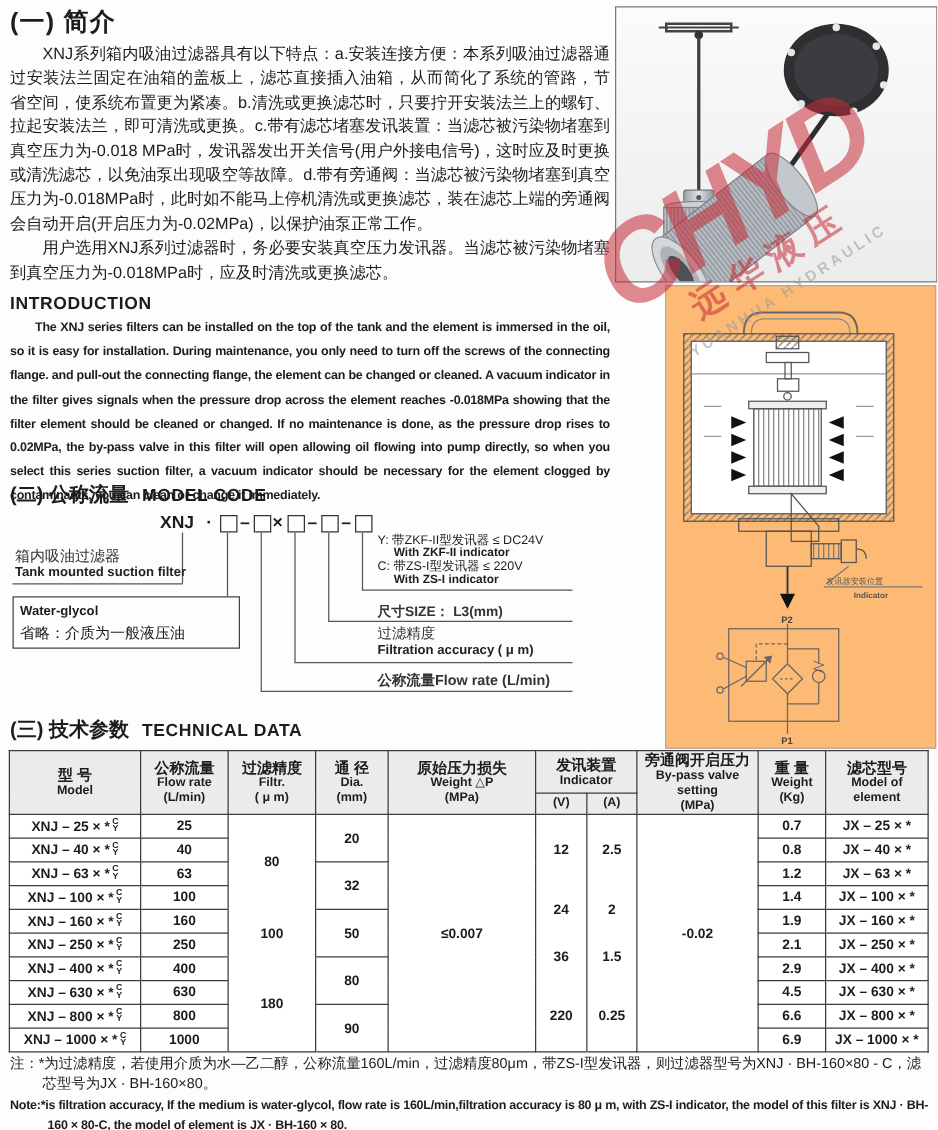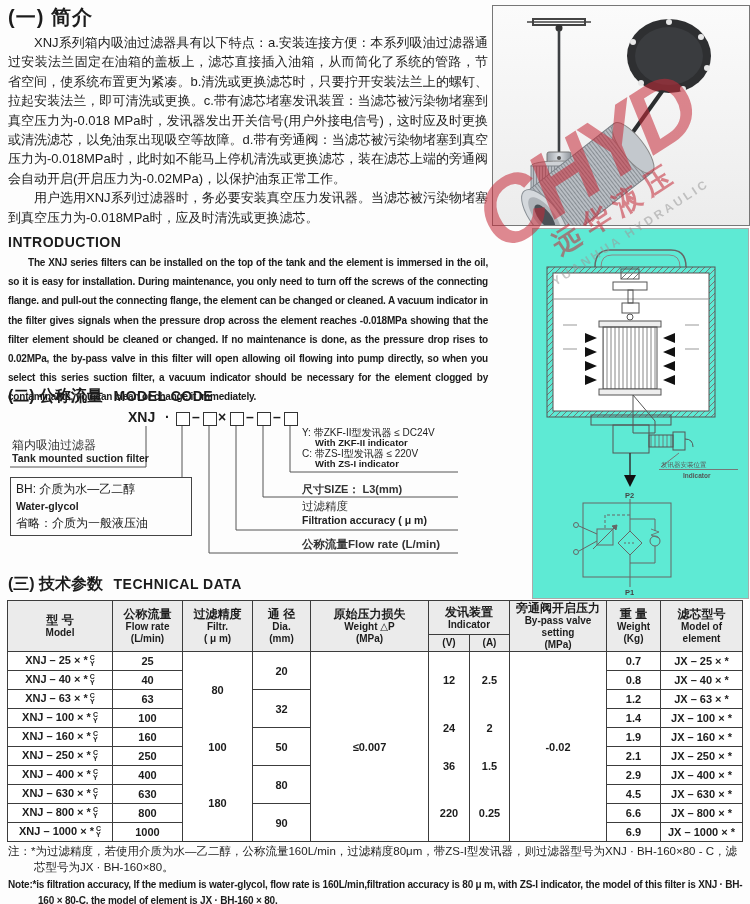--- a/index.html
+++ b/index.html
@@ -49,21 +49,21 @@
   tr.hr1{height:31px;} tr.hr2{height:15px;}
 
   
   #note{left:8px;top:843px;width:736px;z-index:2;}
   .note-zh{font-size:11.5px;line-height:16px;padding-left:26px;text-indent:-26px;}
   .note-en{font-size:10px;font-weight:700;line-height:16px;padding-left:30px;text-indent:-30px;margin-top:2px;letter-spacing:-0.2px;}
 
   
   #photo-box{left:492px;top:5px;width:256px;height:219px;border:1px solid #777;
     background:linear-gradient(#fbfbfb,#ececec);z-index:1;}
-  #diagram-box{left:532px;top:228px;width:215px;height:369px;border:1px solid #aaa;background:#5eead4;z-index:1;}
+  #diagram-box{left:532px;top:228px;width:215px;height:369px;border:1px solid #aaa;background:#fdba74;z-index:1;}
 
   
   #watermark{left:408px;top:42px;width:380px;height:280px;z-index:5;pointer-events:none;
     transform:rotate(-33deg);display:flex;flex-direction:column;align-items:center;justify-content:center;opacity:0.55;}
   .wm-letters{font-size:92px;font-weight:800;color:#c62a38;letter-spacing:-5px;line-height:86px;font-style:italic;}
   .wm-zh{font-size:28px;font-weight:700;color:#c62a38;letter-spacing:8px;margin-top:-6px;}
   .wm-en{font-size:12px;font-weight:700;color:#9a9a9a;letter-spacing:3px;margin-top:2px;}
 </style>
 </head>
 <body>
@@ -101,21 +101,20 @@
              M209 426 V553 H458
              M236 426 V530 H458
              M263 426 V497 H458
              M290 426 V472 H458" stroke="#555" stroke-width="1" fill="none"></path>
   </svg>
 
   <div class="abs mc-lbl-zh" style="left:12px;top:437px;">箱内吸油过滤器</div>
   <div class="abs mc-lbl-en" style="left:12px;top:452px;">Tank mounted suction filter</div>
 
   <div class="abs" id="bh-box">
-    <div class="z">BH: 介质为水—乙二醇</div>
     <div class="e">Water-glycol</div>
     <div class="z">省略：介质为一般液压油</div>
   </div>
 
   <div class="abs yc">
     <div class="z">Y: 带ZKF-II型发讯器 ≤ DC24V</div>
     <div class="e">With ZKF-II indicator</div>
     <div class="z">C: 带ZS-I型发讯器 ≤ 220V</div>
     <div class="e">With ZS-I indicator</div>
   </div>

